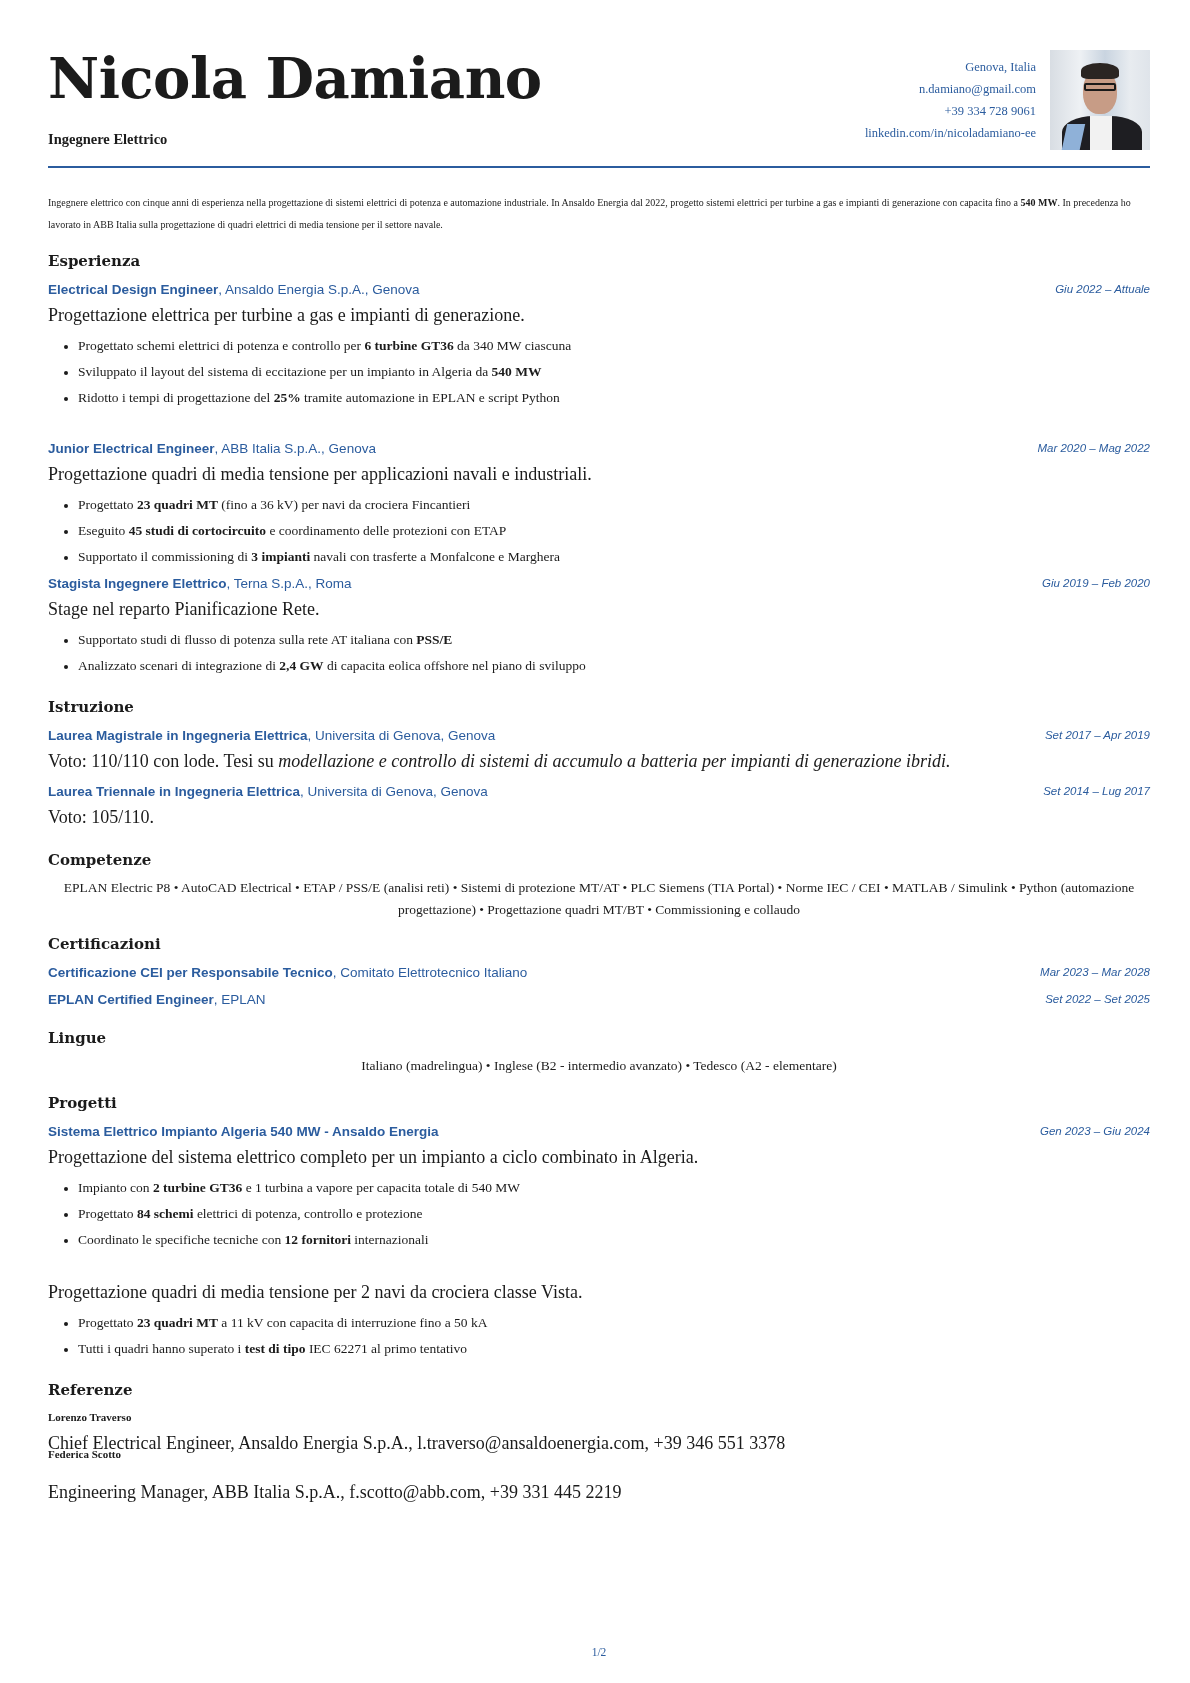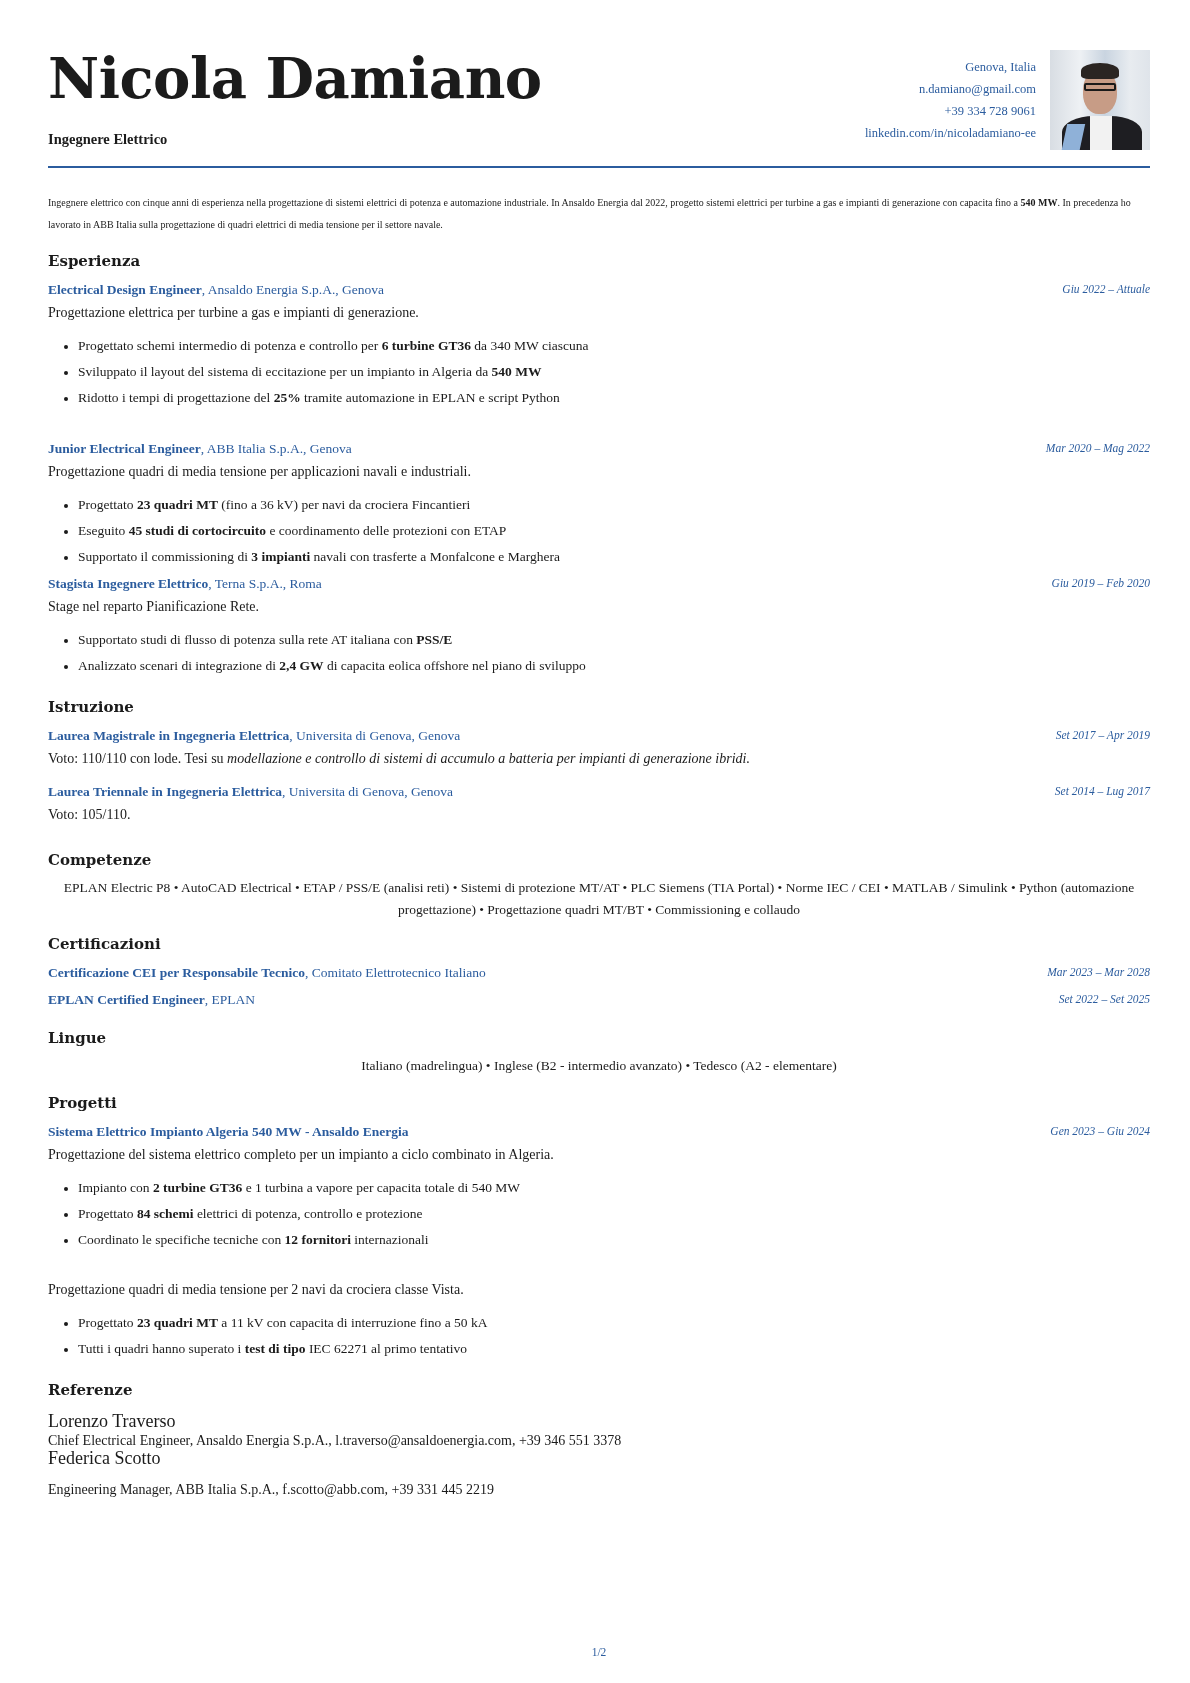--- a/index.html
+++ b/index.html
@@ -23,30 +23,30 @@
   .photo .body { position:absolute; left:12px; top:66px; width:80px; height:40px; border-radius:40% 40% 0 0; background:#1e1e22; }
   .photo .shirt { position:absolute; left:40px; top:66px; width:22px; height:40px; background:#f2f2f2; }
   .photo .scarf { position:absolute; left:14px; top:74px; width:18px; height:30px; background:#8fb1d8; transform:skewX(-12deg); }
   .rule { position: absolute; left: 0; top: 166px; width: 1102px; height: 2px; background: #2b5c9e; }
 
   .summary { position: absolute; top: 192px; left: 0; width: 1102px; font-size: 10px; line-height: 21.5px;
              font-family: "Liberation Serif", serif; }
   .summary b { font-weight: bold; }
 
   .section-title { position: absolute; left: 0; font-size: 15px; font-weight: bold; font-family: "DejaVu Serif", serif; }
-  .entry-head { position: absolute; left: 0; width: 1102px; font-size: 13.5px; font-family: Liberation Serif, serif; color:#2b5c9e; }
+  .entry-head { position: absolute; left: 0; width: 1102px; font-size: 13.5px; font-family: Liberation Sans, sans-serif; color:#2b5c9e; }
   .entry-head .t { font-weight: bold; }
   .entry-head .date { position: absolute; right: 0; top: 1px; font-style: italic; font-size: 11.5px; }
-  .entry-desc { position: absolute; left: 0; font-size: 14px; font-family: "Liberation Serif", serif; }
+  .entry-desc { position: absolute; left: 0; font-size: 18px; font-family: "Liberation Serif", serif; }
   .bullets { position: absolute; left: 0; margin: 0; padding: 0; list-style: none; font-size: 13.5px;
              font-family: "Liberation Serif", serif; }
   .bullets li { position: relative; padding-left: 30px; height: 26px; line-height: 20px; white-space: nowrap; }
   .bullets li::before { content: ""; position: absolute; left: 16px; top: 9px; width: 4px; height: 4px; border-radius: 50%; background: #1b1b1b; }
   .plain { position: absolute; left: 0; width: 1102px; font-size: 13.5px; line-height: 21.5px; font-family: "Liberation Serif", serif; text-align: center; }
-  .ref-name { position: absolute; left: 0; font-size: 18px; font-weight: normal; font-family: "Liberation Serif", serif; }
+  .ref-name { position: absolute; left: 0; font-size: 11px; font-weight: bold; font-family: "Liberation Serif", serif; }
   .pagenum { position: absolute; left: 0; width: 1102px; text-align: center; font-size: 11.5px; color: #2b5c9e; font-family: "Liberation Serif", serif; }
 </style>
 </head>
 <body>
 
 <div class="page">
 
   <div class="header">
     <div class="name">Nicola Damiano</div>
     <div class="role">Ingegnere Elettrico</div>
@@ -70,21 +70,21 @@
   <div class="summary"><span>Ingegnere elettrico con cinque anni di esperienza nella progettazione di sistemi elettrici di potenza e automazione industriale. In Ansaldo Energia dal 2022, progetto sistemi elettrici per turbine a gas e impianti di generazione con capacita fino a </span><b>540 MW</b><span>. In precedenza ho lavorato in ABB Italia sulla progettazione di quadri elettrici di media tensione per il settore navale.</span></div>
 
   <div class="section-title" style="top:252px">Esperienza</div>
 
   <div class="entry-head" style="top:282px">
     <span class="t">Electrical Design Engineer</span><span>, Ansaldo Energia S.p.A., Genova</span>
     <span class="date">Giu 2022 – Attuale</span>
   </div>
   <div class="entry-desc" style="top:305px">Progettazione elettrica per turbine a gas e impianti di generazione.</div>
   <ul class="bullets" style="top:336px">
-    <li><span>Progettato schemi intermedio di potenza e controllo per </span><b>6 turbine GT36</b><span> da 340 MW ciascuna</span></li>
+    <li><span>Progettato schemi elettrici di potenza e controllo per </span><b>6 turbine GT36</b><span> da 340 MW ciascuna</span></li>
     <li><span>Sviluppato il layout del sistema di eccitazione per un impianto in Algeria da </span><b>540 MW</b><span></span></li>
     <li><span>Ridotto i tempi di progettazione del </span><b>25%</b><span> tramite automazione in EPLAN e script Python</span></li>
   </ul>
 
   <div class="entry-head" style="top:441px">
     <span class="t">Junior Electrical Engineer</span><span>, ABB Italia S.p.A., Genova</span>
     <span class="date">Mar 2020 – Mag 2022</span>
   </div>
   <div class="entry-desc" style="top:464px">Progettazione quadri di media tensione per applicazioni navali e industriali.</div>
   <ul class="bullets" style="top:495px">

